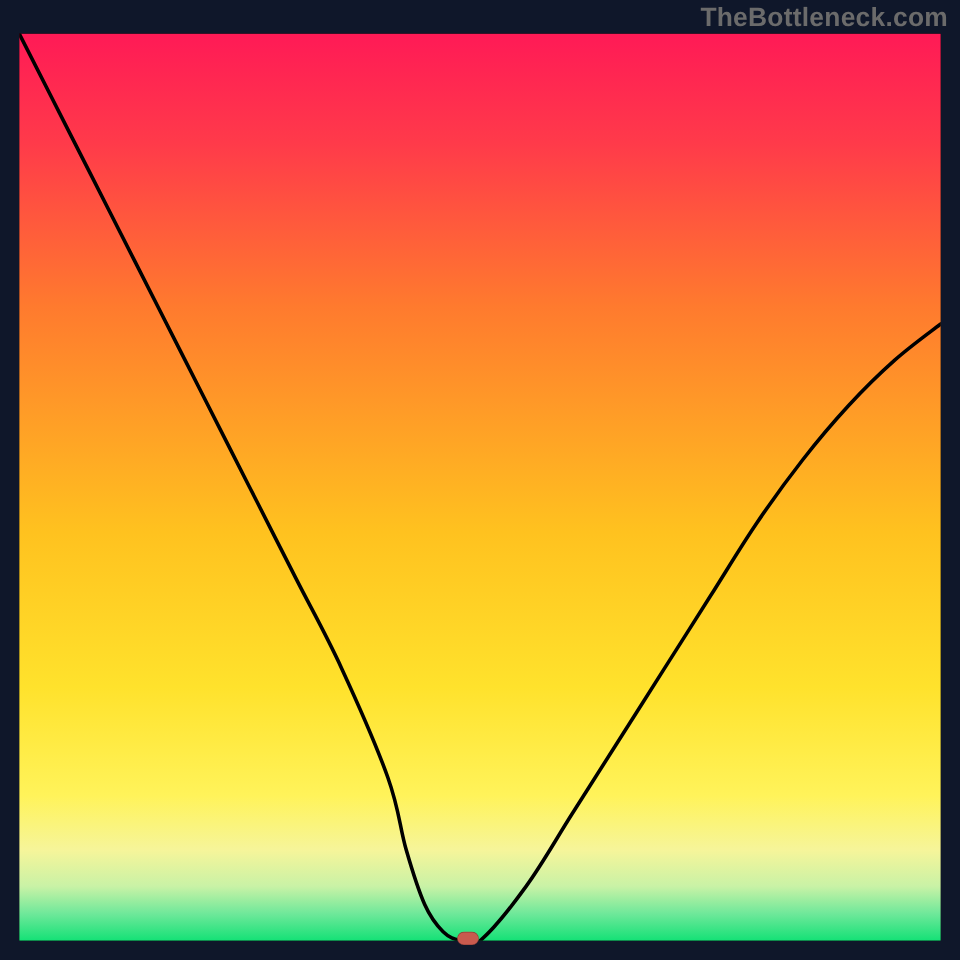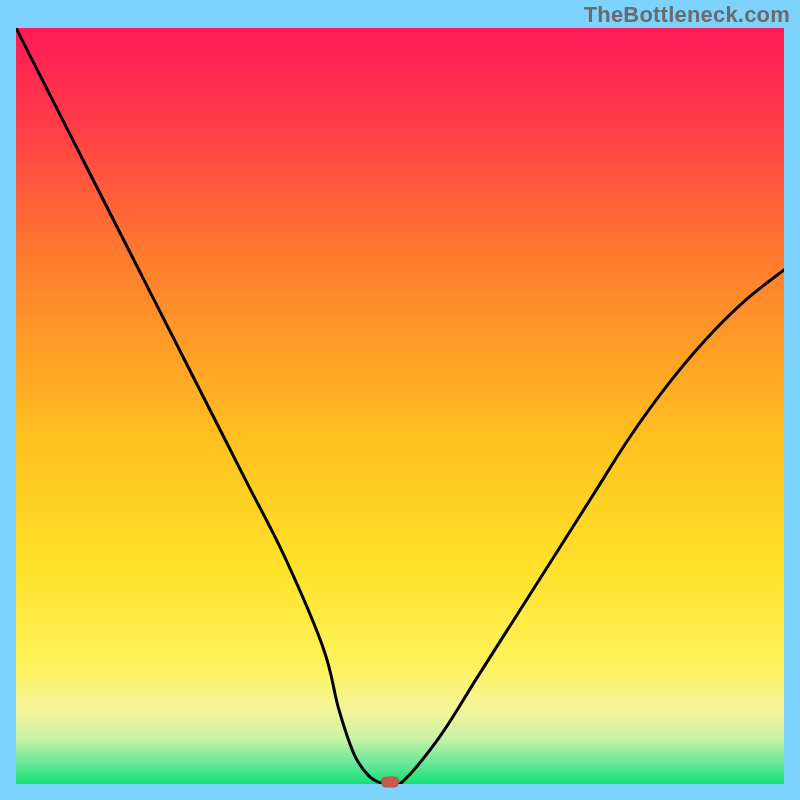--- a/index.html
+++ b/index.html
@@ -8,21 +8,21 @@
     width: 800px;
     height: 800px;
     background: #000;
     font-family: Arial, Helvetica, sans-serif;
     overflow: hidden;
   }
   .frame {
     position: relative;
     width: 800px;
     height: 800px;
-    background: #7dd3fc;
+    background: #0f172a;
   }
   .watermark {
     position: absolute;
     top: 2px;
     right: 10px;
     font-size: 22px;
     font-weight: 600;
     color: #6b6b6b;
     letter-spacing: 0.2px;
     user-select: none;

